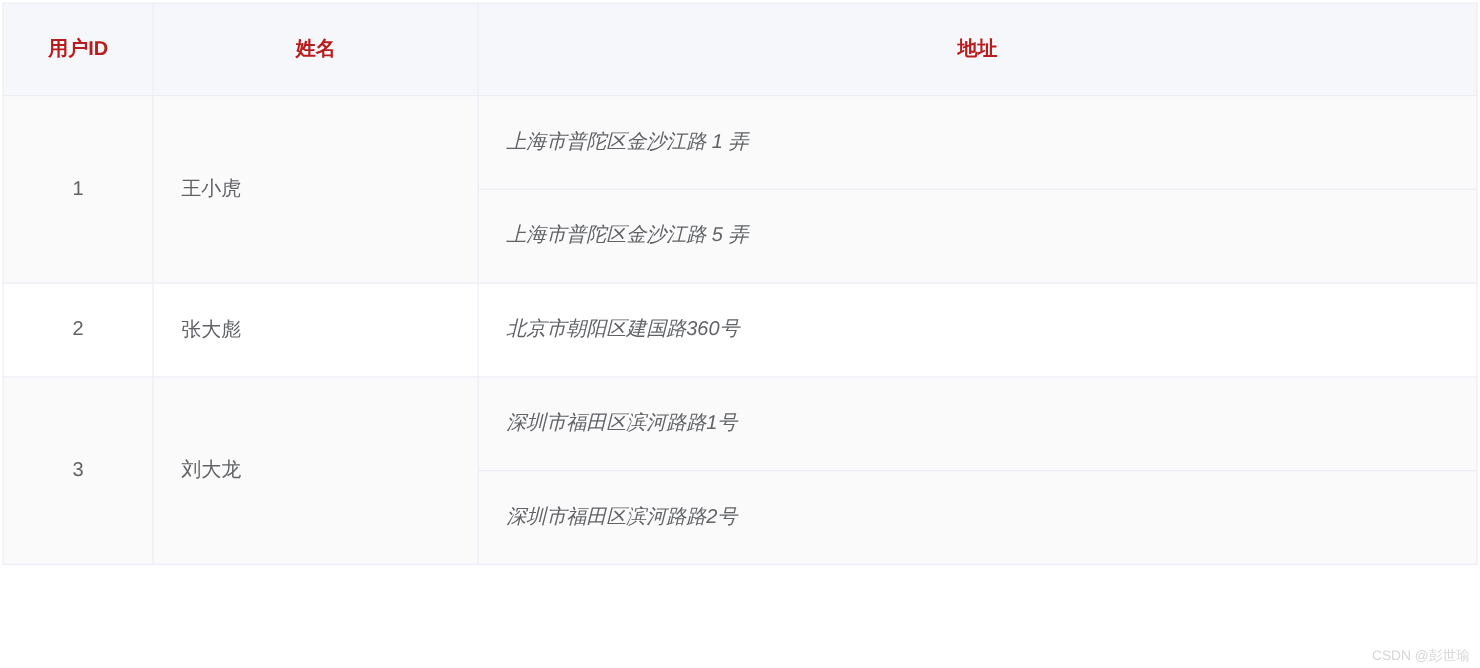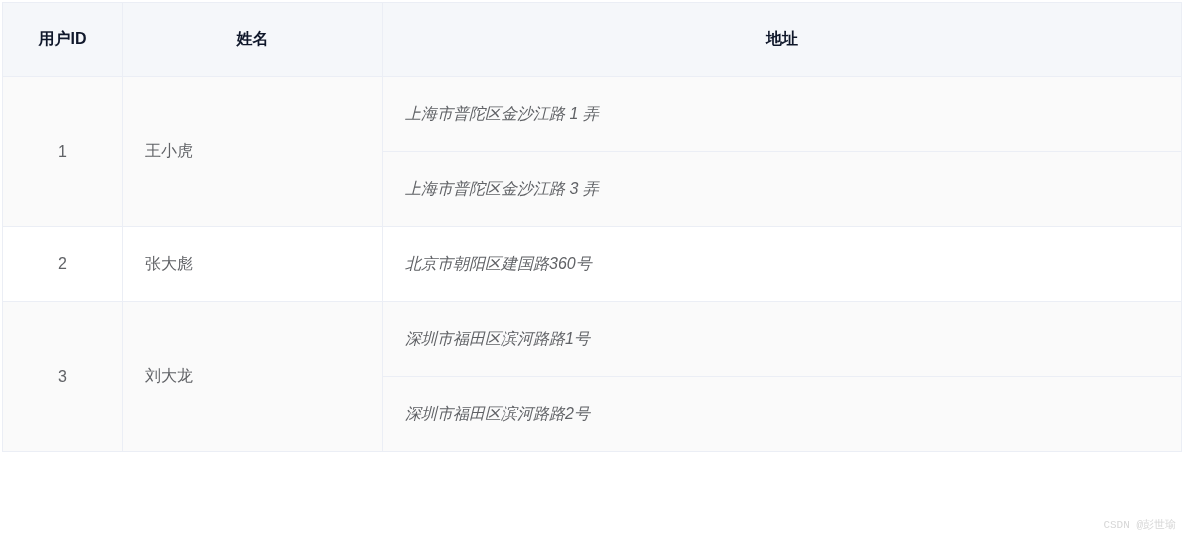--- a/index.html
+++ b/index.html
@@ -20,21 +20,21 @@
       table-layout: fixed;
     }
     th, td {
       border: 1px solid #ebeef5;
       padding: 0;
       vertical-align: middle;
     }
     th {
       background: #f5f7fa;
       font-weight: 600;
-      color: #0f172a;
+      color: #b91c1c;
       text-align: center;
       height: 74px;
     }
     .col-id {
       width: 120px;
       text-align: center;
     }
     .col-name {
       width: 260px;
     }
@@ -62,21 +62,21 @@
     .inner-table tr:first-child td {
       border-top: none;
     }
     .watermark {
       position: fixed;
       bottom: 2px;
       right: 8px;
       font-size: 11px;
       color: #bbb;
       opacity: 0.6;
-      font-family: Liberation Mono, monospace;
+      font-family: Liberation Sans, sans-serif;
       margin-top: 16px;
     }
   </style>
 </head>
 <body>
 
 <table>
   <colgroup>
     <col class="col-id">
     <col class="col-name">
@@ -93,21 +93,21 @@
     <tr class="striped">
       <td class="col-id outer-cell">1</td>
       <td class="outer-cell">王小虎</td>
       <td>
         <table class="inner-table">
           <tbody>
               <tr>
                 <td class="inner-cell">上海市普陀区金沙江路 1 弄</td>
               </tr>
           <tr>
-                <td class="inner-cell">上海市普陀区金沙江路 3 弄</td>
+                <td class="inner-cell">上海市普陀区金沙江路 5 弄</td>
               </tr>
         </tbody>
           </table>
       </td>
     </tr>
     <tr>
       <td class="col-id outer-cell">2</td>
       <td class="outer-cell">张大彪</td>
       <td>
         <table class="inner-table">

